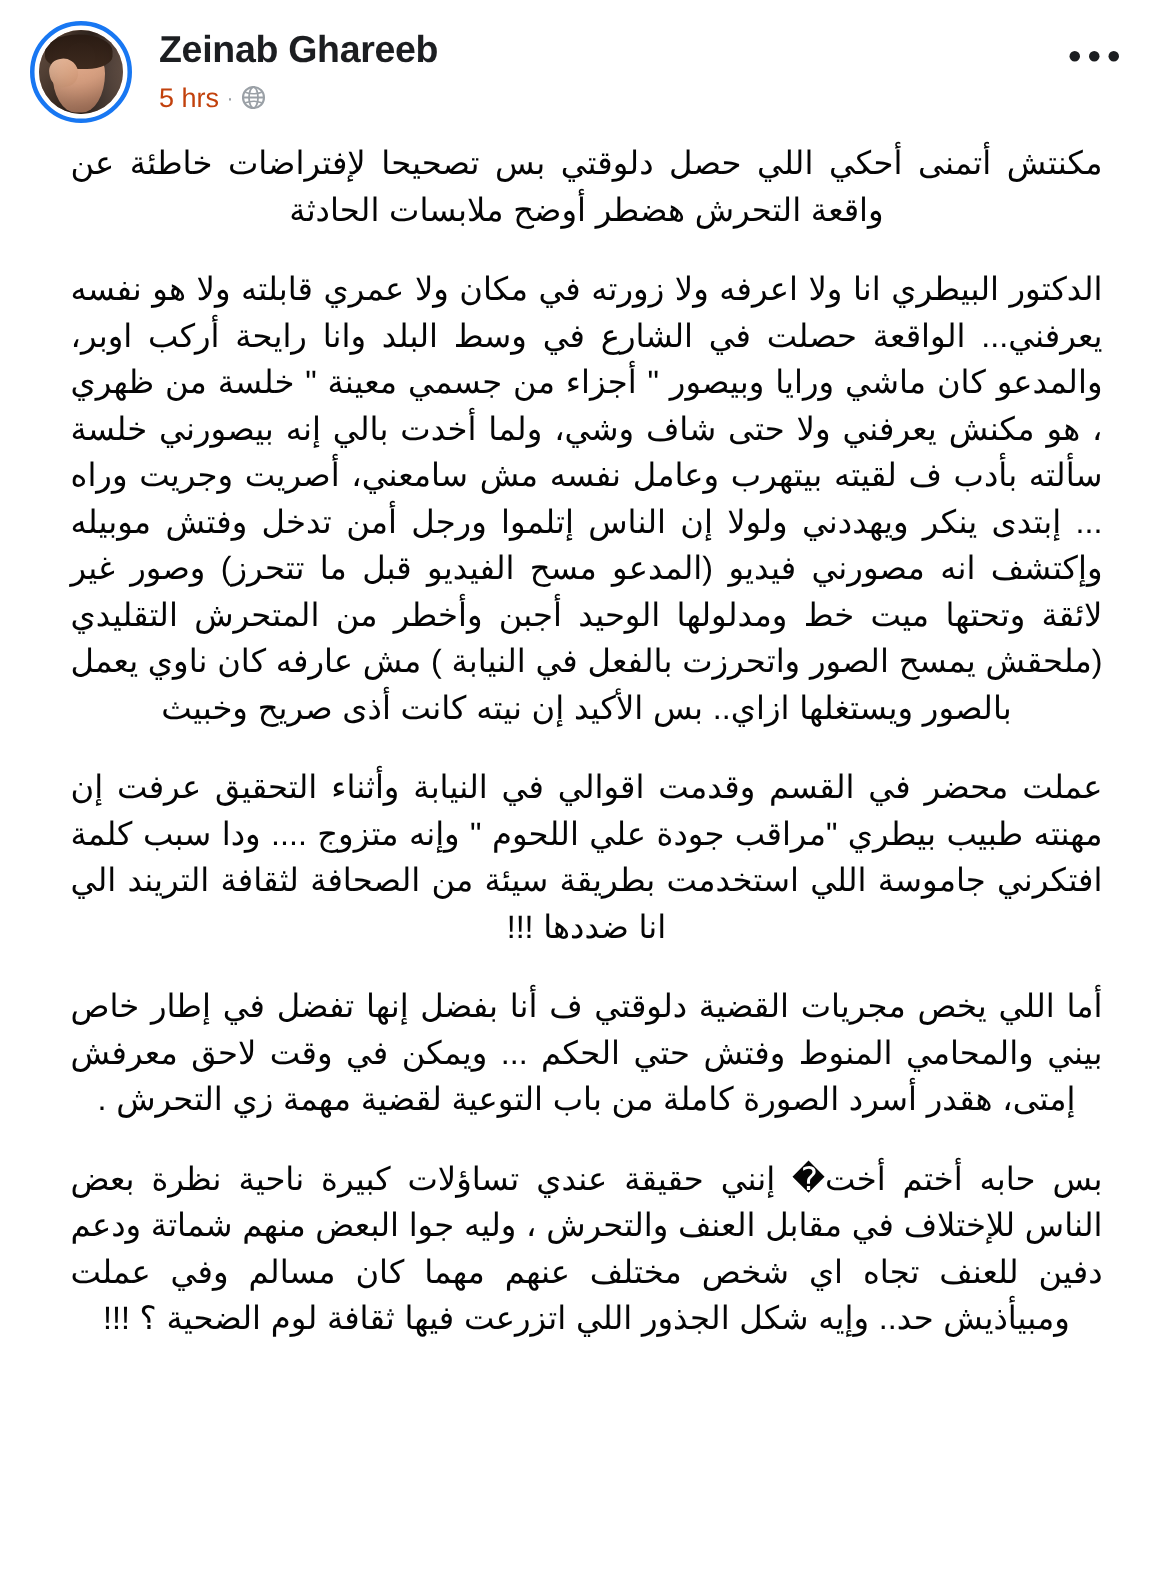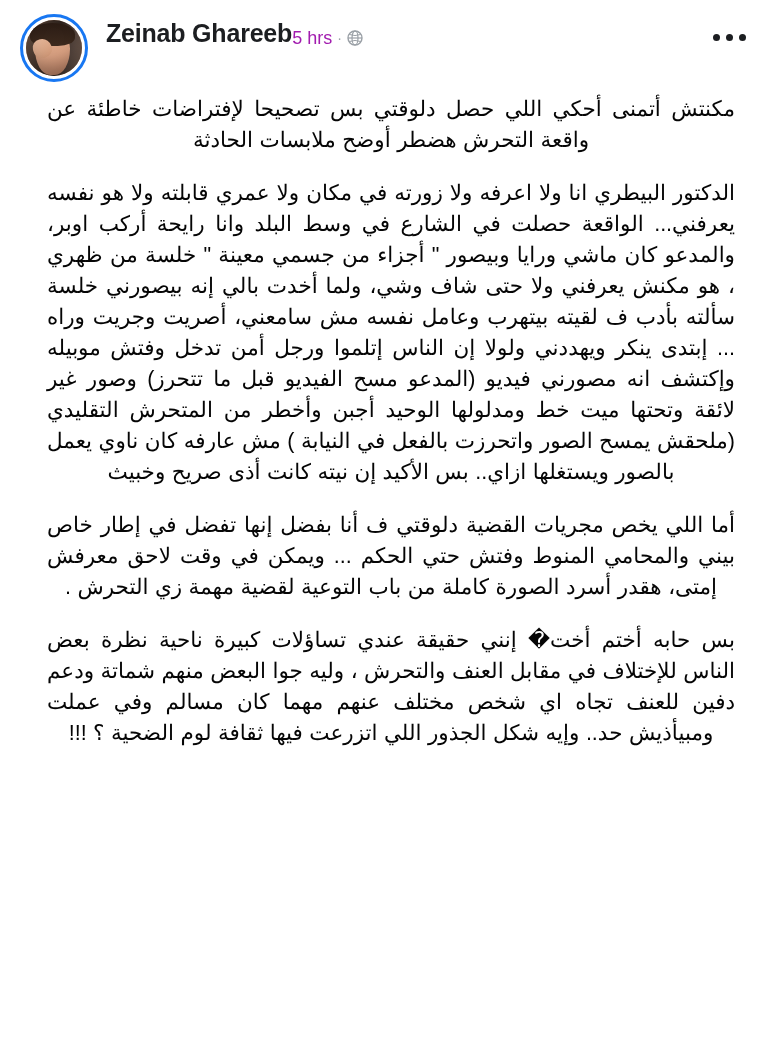--- a/index.html
+++ b/index.html
@@ -90,38 +90,39 @@
     position: absolute;
     inset: 0;
     border-radius: 50%;
     box-shadow: inset 0 -10px 16px rgba(0,0,0,.25);
   }
 
   .header-text {
     margin-left: 18px;
     padding-top: 6px;
     display: flex;
+    flex-direction: column;
     justify-content: flex-start;
   }
   .author-name {
     font-size: 25px;
     font-weight: bold;
     color: #1c1e21;
     letter-spacing: -0.2px;
     line-height: 1.1;
   }
   .meta-row {
     display: flex;
     align-items: center;
     margin-top: 8px;
     color: #9aa0a6;
     font-size: 18px;
     line-height: 1;
   }
-  .meta-time { color: #a21caf; }
+  .meta-time { color: #c2410c; }
   .meta-dot {
     margin: 0 5px;
     color: #9aa0a6;
     font-size: 14px;
     line-height: 1;
   }
   .globe-icon {
     display: inline-block;
     width: 16px;
     height: 16px;
@@ -202,17 +203,18 @@
     <div class="menu-dots">
       <i></i>
       <i></i>
       <i></i>
     </div>
   </div>
 
   <div class="post-body">
     <p class="para">مكنتش أتمنى أحكي اللي حصل دلوقتي بس تصحيحا لإفتراضات خاطئة عن واقعة التحرش هضطر أوضح ملابسات الحادثة</p>
     <p class="para">الدكتور البيطري انا ولا اعرفه ولا زورته في مكان ولا عمري قابلته ولا هو نفسه يعرفني... الواقعة حصلت في الشارع في وسط البلد وانا رايحة أركب اوبر، والمدعو كان ماشي ورايا وبيصور " أجزاء من جسمي معينة " خلسة من ظهري ، هو مكنش يعرفني ولا حتى شاف وشي، ولما أخدت بالي إنه بيصورني خلسة سألته بأدب ف لقيته بيتهرب وعامل نفسه مش سامعني، أصريت وجريت وراه ... إبتدى ينكر ويهددني ولولا إن الناس إتلموا ورجل أمن تدخل وفتش موبيله وإكتشف انه مصورني فيديو (المدعو مسح الفيديو قبل ما تتحرز) وصور غير لائقة وتحتها ميت خط ومدلولها الوحيد أجبن وأخطر من المتحرش التقليدي (ملحقش يمسح الصور واتحرزت بالفعل في النيابة ) مش عارفه كان ناوي يعمل بالصور ويستغلها ازاي.. بس الأكيد إن نيته كانت أذى صريح وخبيث</p>
+    <p class="para">عملت محضر في القسم وقدمت اقوالي في النيابة وأثناء التحقيق عرفت إن مهنته طبيب بيطري "مراقب جودة علي اللحوم " وإنه متزوج .... ودا سبب كلمة افتكرني جاموسة اللي استخدمت بطريقة سيئة من الصحافة لثقافة التريند الي انا ضددها !!!</p>
     <p class="para">أما اللي يخص مجريات القضية دلوقتي ف أنا بفضل إنها تفضل في إطار خاص بيني والمحامي المنوط وفتش حتي الحكم ... ويمكن في وقت لاحق معرفش إمتى، هقدر أسرد الصورة كاملة من باب التوعية لقضية مهمة زي التحرش .</p>
     <p class="para">بس حابه أختم أخت� إنني حقيقة عندي تساؤلات كبيرة ناحية نظرة بعض الناس للإختلاف في مقابل العنف والتحرش ، وليه جوا البعض منهم شماتة ودعم دفين للعنف تجاه اي شخص مختلف عنهم مهما كان مسالم وفي عملت ومبيأذيش حد.. وإيه شكل الجذور اللي اتزرعت فيها ثقافة لوم الضحية ؟ !!!</p>
   </div>
 
 </div>
 
 </body></html>

